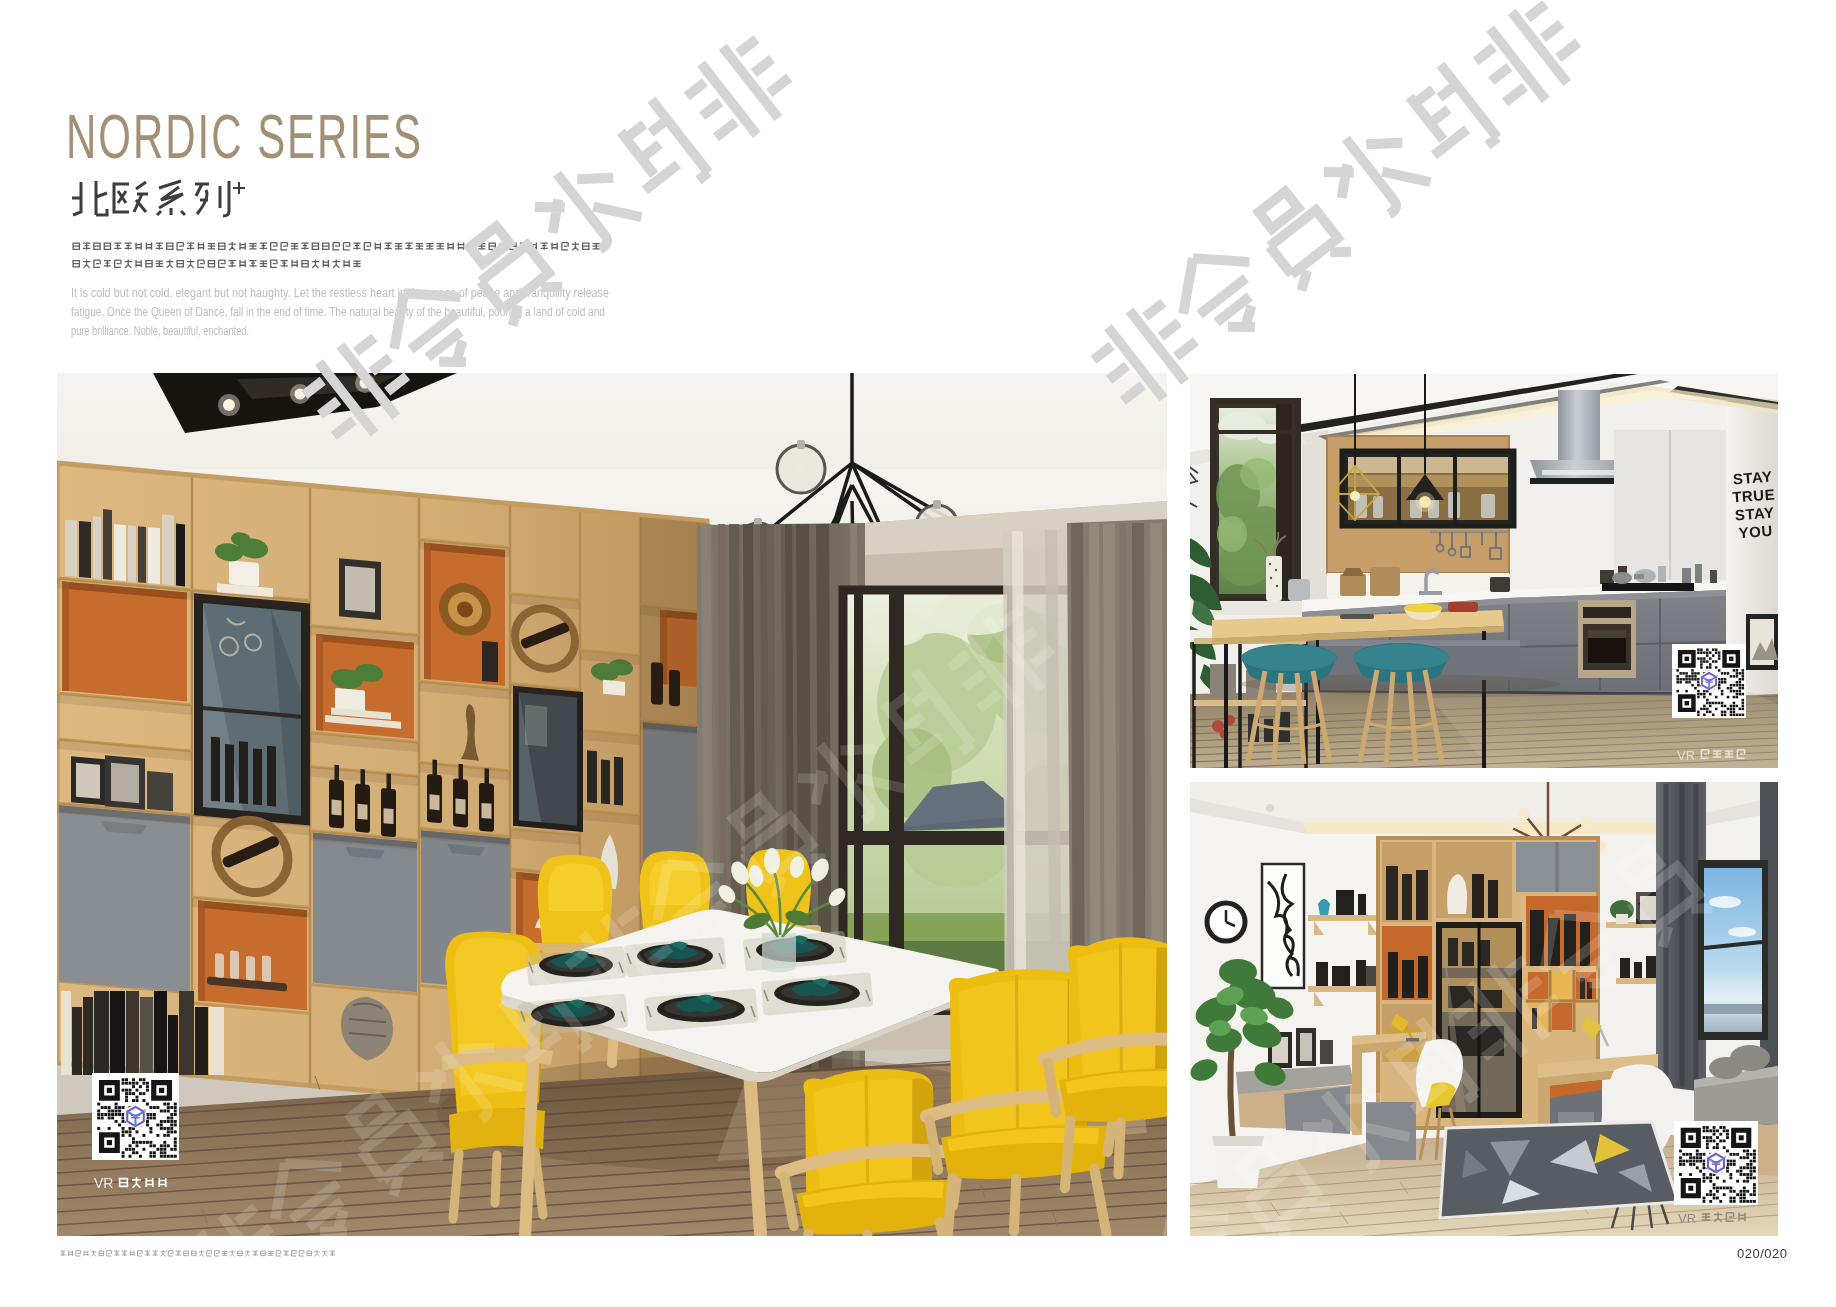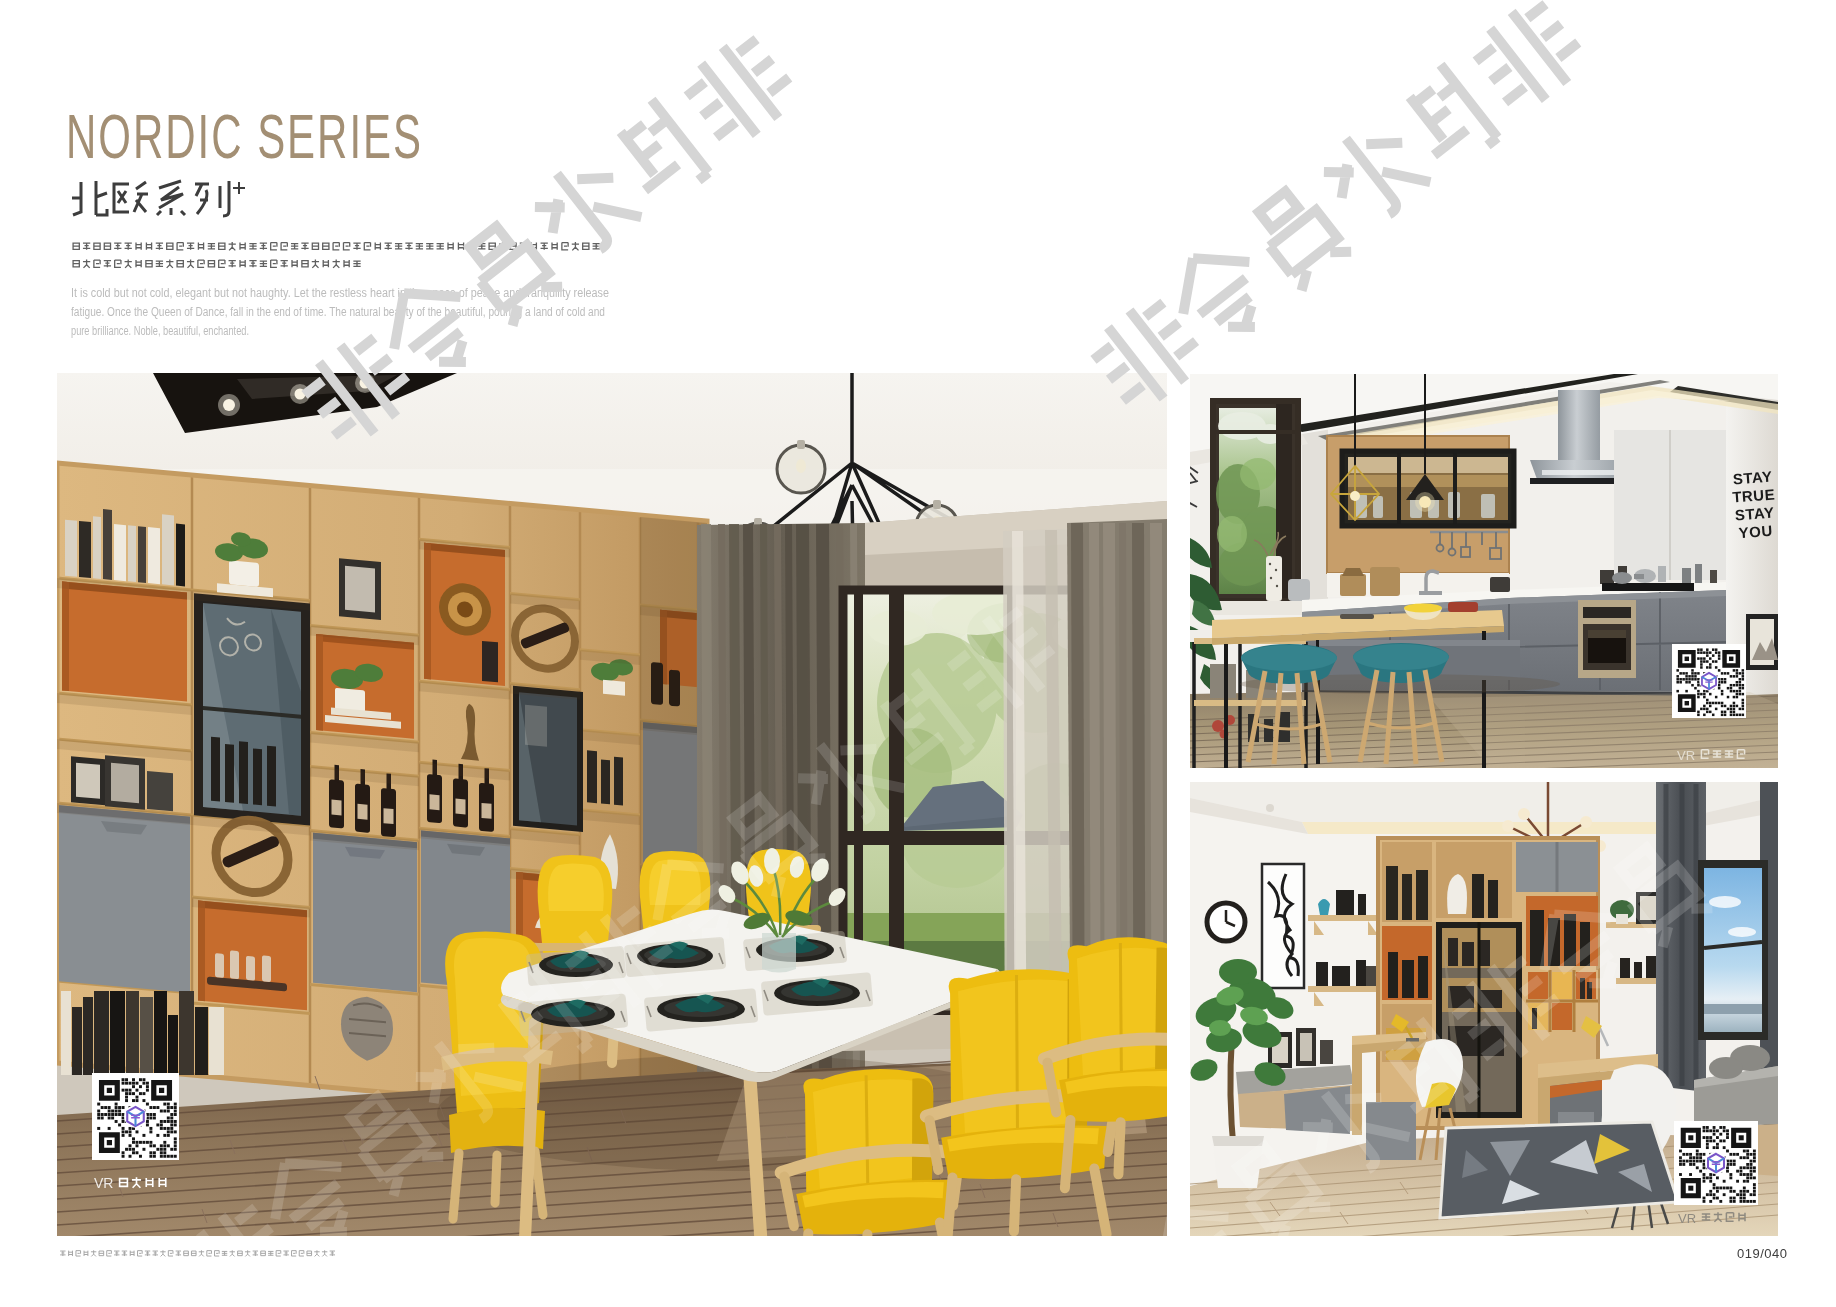--- a/index.html
+++ b/index.html
@@ -1682,14 +1682,14 @@
         <use href="#p5" transform="translate(223.3,1.5) scale(0.770)"></use>
         <use href="#p6" transform="translate(231.0,1.5) scale(0.770)"></use>
         <use href="#p6" transform="translate(238.7,1.5) scale(0.770)"></use>
         <use href="#p4" transform="translate(246.4,1.5) scale(0.770)"></use>
         <use href="#p3" transform="translate(254.1,1.5) scale(0.770)"></use>
         <use href="#p3" transform="translate(261.8,1.5) scale(0.770)"></use>
         <use href="#p5" transform="translate(269.5,1.5) scale(0.770)"></use>
       </g>
     </svg>
 
-<div class="abs" style="left:1737px;top:1246px;color:#3d3d3d;font-size:13px;letter-spacing:0.5px;">019/040</div>
+<div class="abs" style="left:1737px;top:1246px;color:#3d3d3d;font-size:13px;letter-spacing:0.5px;">020/020</div>
 </div>
 
 </body></html>

